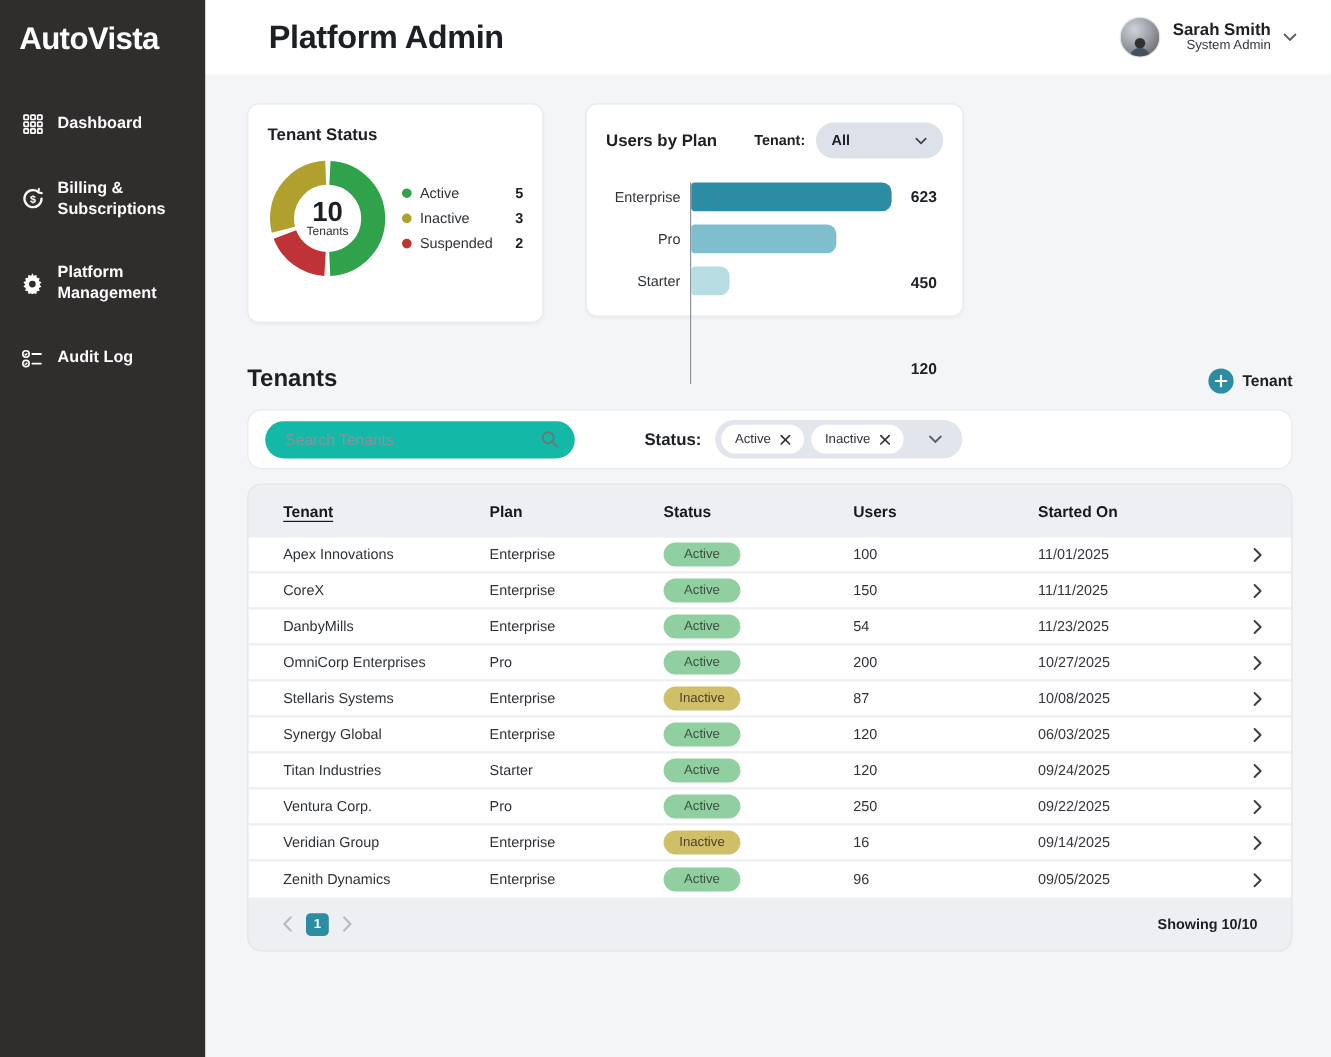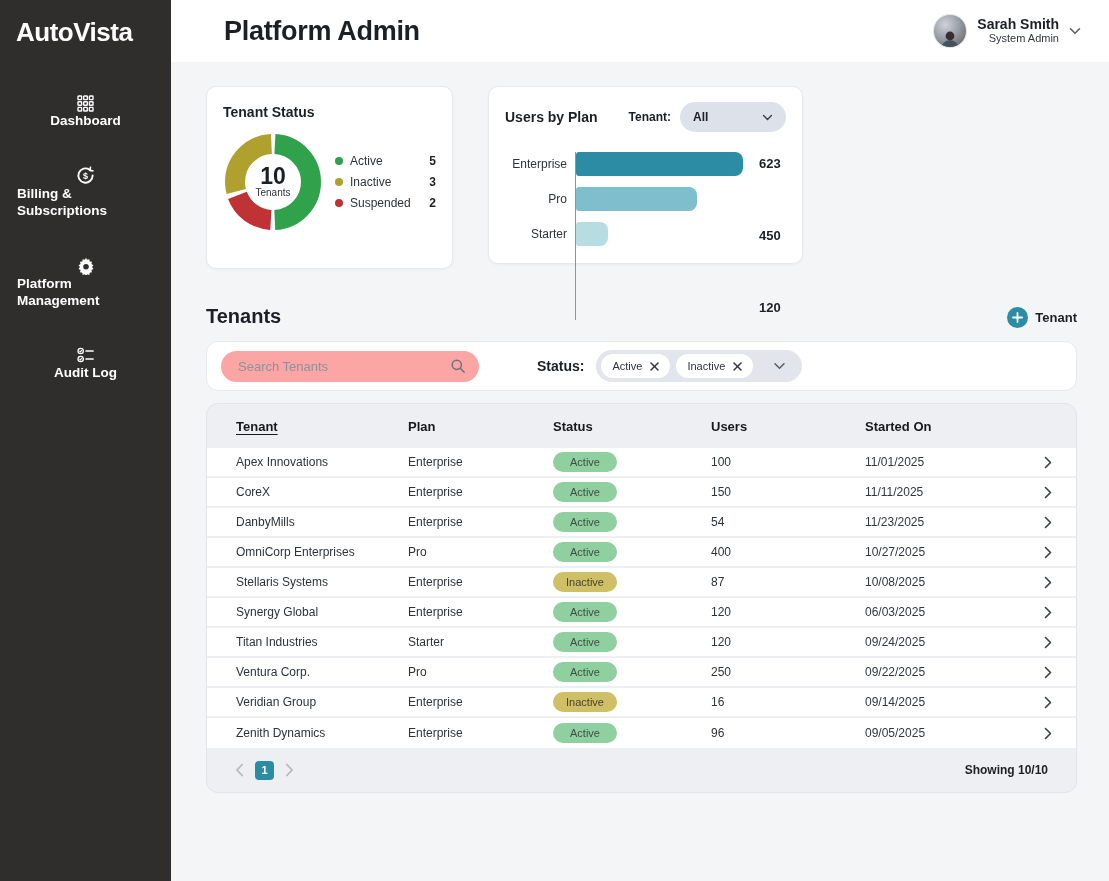--- a/index.html
+++ b/index.html
@@ -17,24 +17,24 @@
   }
 
   
   .sidebar {
     position: absolute; left: 0; top: 0; bottom: 0; width: 171px;
     background: var(--sidebar-bg); color: #fff; z-index: 5;
   }
   .logo { font-size: 26px; font-weight: bold; padding: 17px 16px 0 16px; letter-spacing: -0.5px; }
   .nav { margin-top: 36px; display: flex; flex-direction: column; }
   .nav-item {
-    display: flex; align-items: center; 
+    display: flex; align-items: center; gap: 11px;
     margin: 0 8px 18px 8px; padding: 9px 9px;
     border-radius: 24px; font-size: 13.5px; font-weight: 600;
-    line-height: 1.25; cursor: pointer; color: #fff; flex-direction: column;
+    line-height: 1.25; cursor: pointer; color: #fff;
   }
   .nav-item.active { background: var(--accent); }
   .nav-icon { width: 20px; min-width: 20px; height: 20px; display: flex; align-items: center; justify-content: center; }
 
   
   .main { margin-left: 171px; height: 100%; display: flex; flex-direction: column; }
   .topbar {
     height: 62px; background: #fff; flex: 0 0 62px;
     display: flex; align-items: center; justify-content: space-between;
     padding: 0 28px 0 53px;
@@ -95,21 +95,21 @@
   .plus-circle {
     width: 21px; height: 21px; border-radius: 50%; background: var(--accent);
     display: flex; align-items: center; justify-content: center;
   }
 
   .filter-bar {
     margin-top: 13px; background: #fff; border: 1px solid #e8e9ed; border-radius: 12px;
     height: 50px; display: flex; align-items: center; padding: 0 14px;
   }
   .search-pill {
-    width: 258px; height: 31px; background: #fca5a5; border-radius: 16px;
+    width: 258px; height: 31px; background: #14b8a6; border-radius: 16px;
     display: flex; align-items: center; padding: 0 13px 0 17px;
   }
   .search-pill input {
     flex: 1; border: none; outline: none; background: transparent;
     font-family: "Liberation Sans", sans-serif; font-size: 13px; color: #3a3f45;
   }
   .search-pill input::placeholder { color: #8d929b; }
   .status-group { margin-left: 58px; display: flex; align-items: center; gap: 12px; }
   .status-label { font-size: 14px; font-weight: bold; }
   .chips-pill {
@@ -405,21 +405,21 @@
       <svg width="8" height="13" viewBox="0 0 8 13" fill="none" stroke="#3a3f45" stroke-width="1.6" stroke-linecap="round" stroke-linejoin="round">
                 <path d="M1.5 1.5 L6.5 6.5 L1.5 11.5"></path>
               </svg>
     </div>
   </div>
 
   <div class="tgrid trow">
     <div>OmniCorp Enterprises</div>
     <div>Pro</div>
     <div><span class="badge badge-active">Active</span></div>
-    <div>400</div>
+    <div>200</div>
     <div class="cell-date">10/27/2025</div>
     <div class="cell-chevron">
       <svg width="8" height="13" viewBox="0 0 8 13" fill="none" stroke="#3a3f45" stroke-width="1.6" stroke-linecap="round" stroke-linejoin="round">
                 <path d="M1.5 1.5 L6.5 6.5 L1.5 11.5"></path>
               </svg>
     </div>
   </div>
 
   <div class="tgrid trow">
     <div>Stellaris Systems</div>

